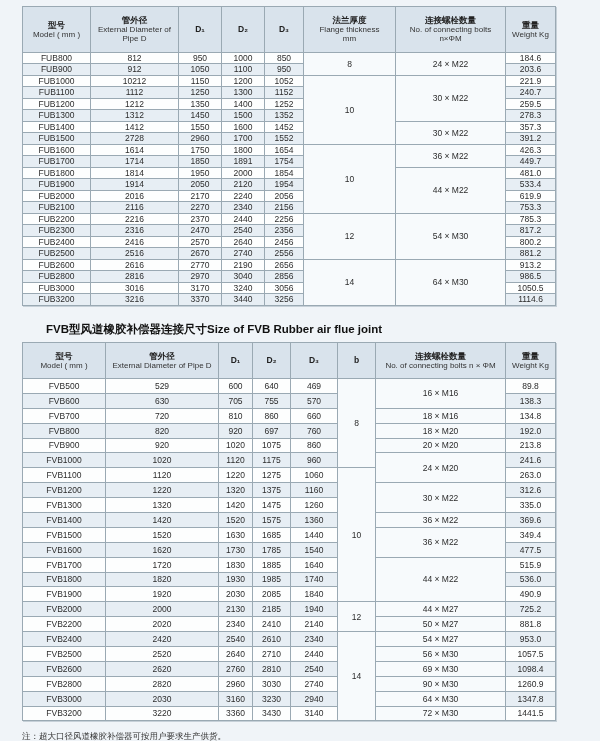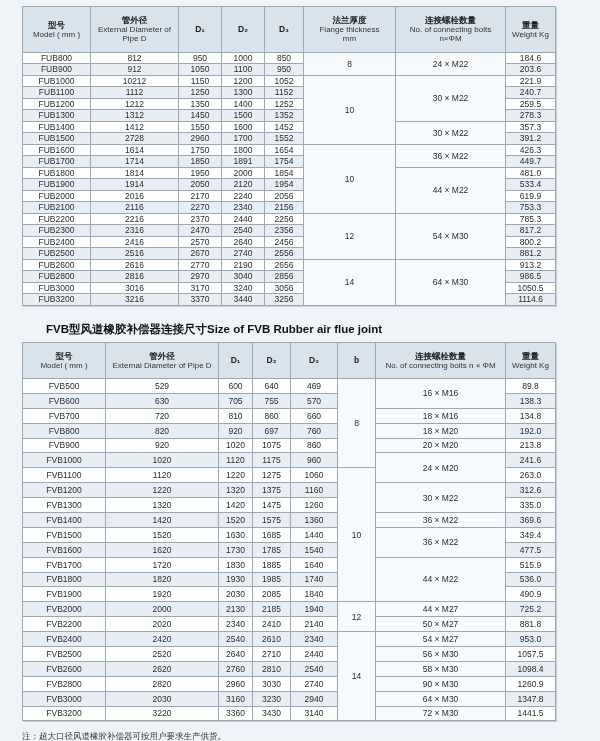--- a/index.html
+++ b/index.html
@@ -499,21 +499,21 @@
           <td>2440</td>
           <td class="merged" rowspan="1">56 × M30</td>
           <td>1057.5</td>
         </tr>
         <tr class="alt">
           <td>FVB2600</td>
           <td>2620</td>
           <td>2760</td>
           <td>2810</td>
           <td>2540</td>
-          <td class="merged" rowspan="1">58 × M30</td>
+          <td class="merged" rowspan="1">69 × M30</td>
           <td>1098.4</td>
         </tr>
         <tr>
           <td>FVB2800</td>
           <td>2820</td>
           <td>2960</td>
           <td>3030</td>
           <td>2740</td>
           <td class="merged" rowspan="1">90 × M30</td>
           <td>1260.9</td>

